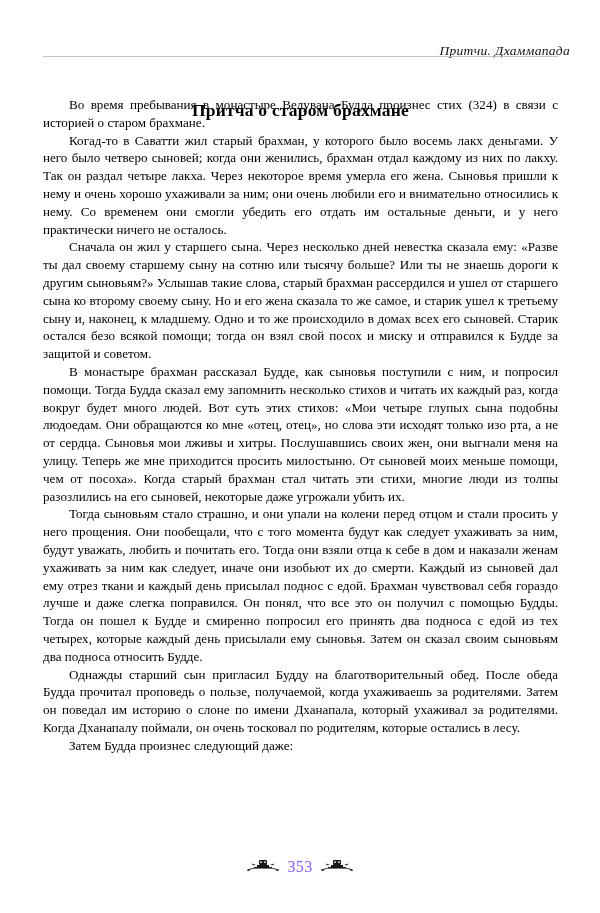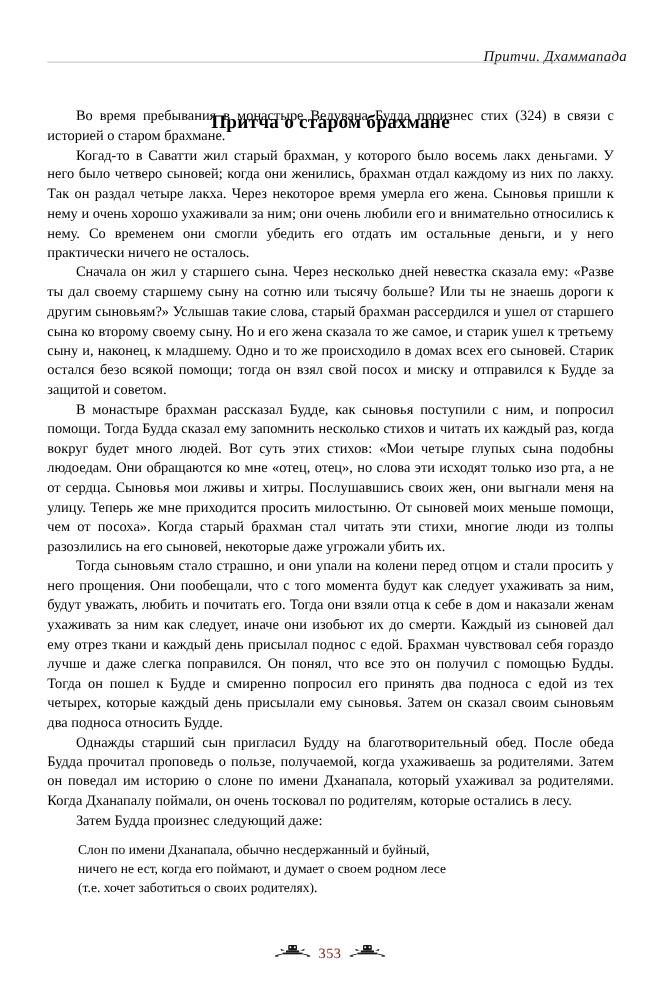--- a/index.html
+++ b/index.html
@@ -88,23 +88,23 @@
     position: absolute;
     top: 858px;
     left: 0;
     width: 600px;
     display: flex;
     align-items: center;
     justify-content: center;
     gap: 7px;
   }
   .page-number {
-    font-size: 13px;
+    font-size: 16px;
     letter-spacing: .4px;
-    color: #7f1d1d;
+    color: #8b5cf6;
   }
   .ornament { display: block; }
   .ornament.right { transform: scaleX(-1); }
 </style>
 </head>
 <body>
 
 <div class="page">
 
   <div class="header">Притчи.  Дхаммапада</div>
@@ -114,25 +114,20 @@
 
   <div class="body">
     <p>Во время пребывания в монастыре Велувана Будда произнес стих (324) в связи с историей о старом брахмане.</p>
     <p>Когад-то в Саватти жил старый брахман, у которого было восемь лакх деньгами. У него было четверо сыновей; когда они женились, брахман отдал каждому из них по лакху. Так он раздал четыре лакха. Через некоторое время умерла его жена. Сыновья пришли к нему и очень хорошо ухаживали за ним; они очень любили его и внимательно относились к нему. Со временем они смогли убедить его отдать им остальные деньги, и у него практически ничего не осталось.</p>
     <p>Сначала он жил у старшего сына. Через несколько дней невестка сказала ему: «Разве ты дал своему старшему сыну на сотню или тысячу больше? Или ты не знаешь дороги к другим сыновьям?» Услышав такие слова, старый брахман рассердился и ушел от старшего сына ко второму своему сыну. Но и его жена сказала то же самое, и старик ушел к третьему сыну и, наконец, к младшему. Одно и то же происходило в домах всех его сыновей. Старик остался безо всякой помощи; тогда он взял свой посох и миску и отправился к Будде за защитой и советом.</p>
     <p>В монастыре брахман рассказал Будде, как сыновья поступили с ним, и попросил помощи. Тогда Будда сказал ему запомнить несколько стихов и читать их каждый раз, когда вокруг будет много людей. Вот суть этих стихов: «Мои четыре глупых сына подобны людоедам. Они обращаются ко мне «отец, отец», но слова эти исходят только изо рта, а не от сердца. Сыновья мои лживы и хитры. Послушавшись своих жен, они выгнали меня на улицу. Теперь же мне приходится просить милостыню. От сыновей моих меньше помощи, чем от посоха». Когда старый брахман стал читать эти стихи, многие люди из толпы разозлились на его сыновей, некоторые даже угрожали убить их.</p>
     <p>Тогда сыновьям стало страшно, и они упали на колени перед отцом и стали просить у него прощения. Они пообещали, что с того момента будут как следует ухаживать за ним, будут уважать, любить и почитать его. Тогда они взяли отца к себе в дом и наказали женам ухаживать за ним как следует, иначе они изобьют их до смерти. Каждый из сыновей дал ему отрез ткани и каждый день присылал поднос с едой. Брахман чувствовал себя гораздо лучше и даже слегка поправился. Он понял, что все это он получил с помощью Будды. Тогда он пошел к Будде и смиренно попросил его принять два подноса с едой из тех четырех, которые каждый день присылали ему сыновья. Затем он сказал своим сыновьям два подноса относить Будде.</p>
     <p>Однажды старший сын пригласил Будду на благотворительный обед. После обеда Будда прочитал проповедь о пользе, получаемой, когда ухаживаешь за родителями. Затем он поведал им историю о слоне по имени Дханапала, который ухаживал за родителями. Когда Дханапалу поймали, он очень тосковал по родителям, которые остались в лесу.</p>
     <p>Затем Будда произнес следующий даже:</p>
 
-    <div class="verse">
-      <div>Слон по имени Дханапала, обычно несдержанный и буйный,</div>
-      <div>ничего не ест, когда его поймают, и думает о своем родном лесе</div>
-      <div>(т.е. хочет заботиться о своих родителях).</div>
-    </div>
 
   </div>
 
   <div class="footer">
     <span class="ornament">
       <svg width="34" height="13" viewBox="0 0 34 13" aria-hidden="true">
         <g fill="#1a1a1a">
           <rect x="13" y="1" width="8" height="5" rx="1"></rect>
           <rect x="11" y="6" width="12" height="2"></rect>
           <rect x="8" y="8" width="18" height="1.6"></rect>

